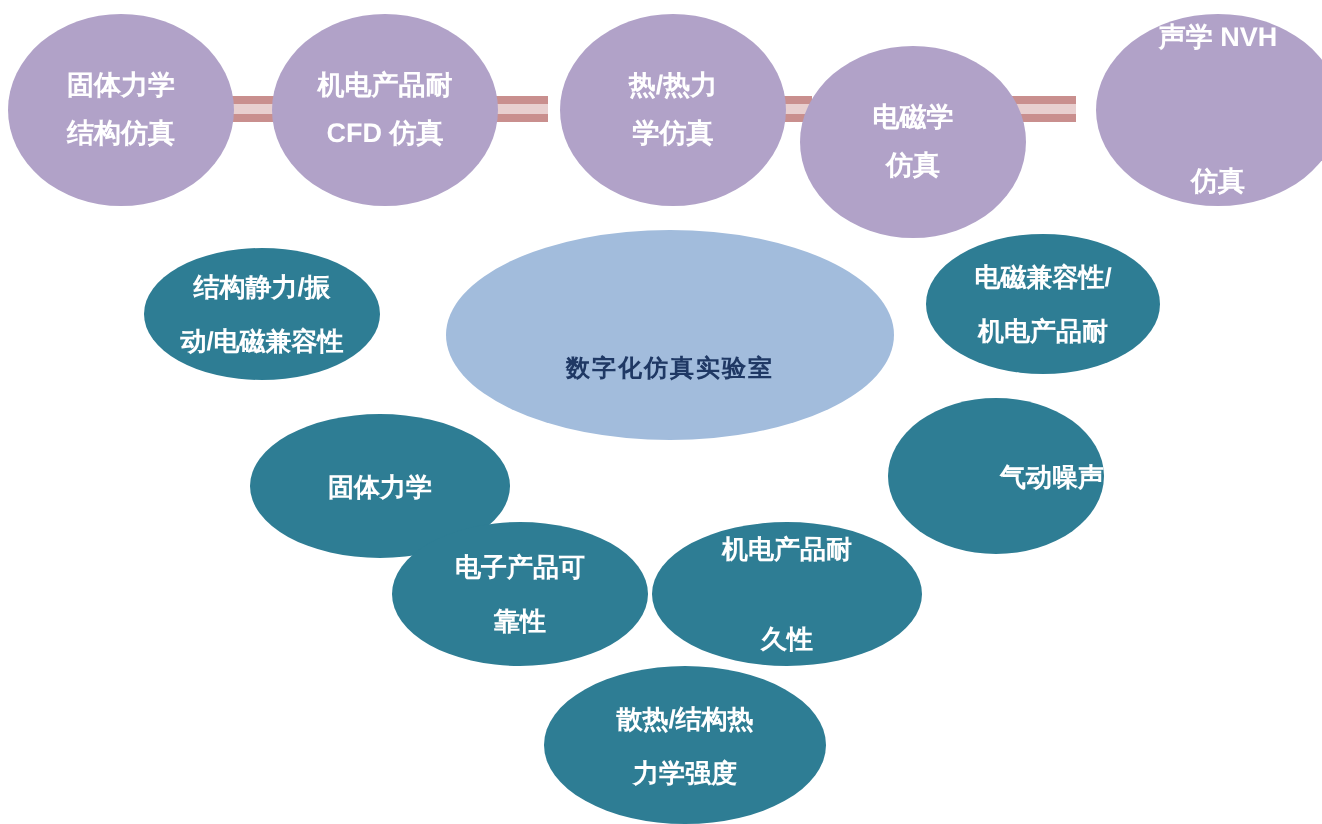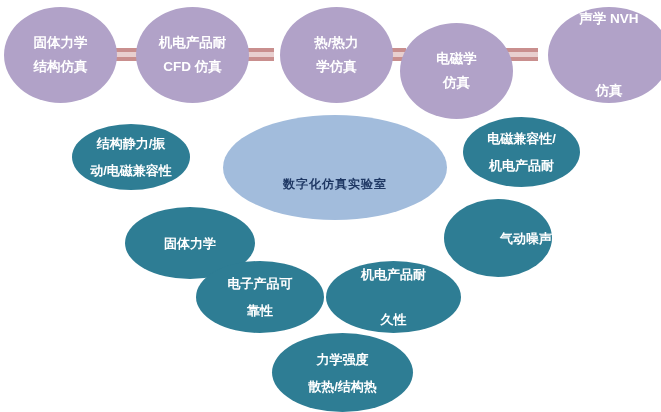--- a/index.html
+++ b/index.html
@@ -117,17 +117,17 @@
   </div>
   <div class="node teal" style="left:196px;top:261px;width:128px;height:72px;">
     <span class="line">电子产品可</span>
     <span class="line">靠性</span>
   </div>
   <div class="node teal" style="left:326px;top:261px;width:135px;height:72px;justify-content:space-between;">
     <span class="line">机电产品耐</span>
     <span class="line">久性</span>
   </div>
   <div class="node teal" style="left:272px;top:333px;width:141px;height:79px;">
+    <span class="line">散热/结构热</span>
     <span class="line">力学强度</span>
-    <span class="line">散热/结构热</span>
   </div>
 
 </div>
 
 </body></html>

